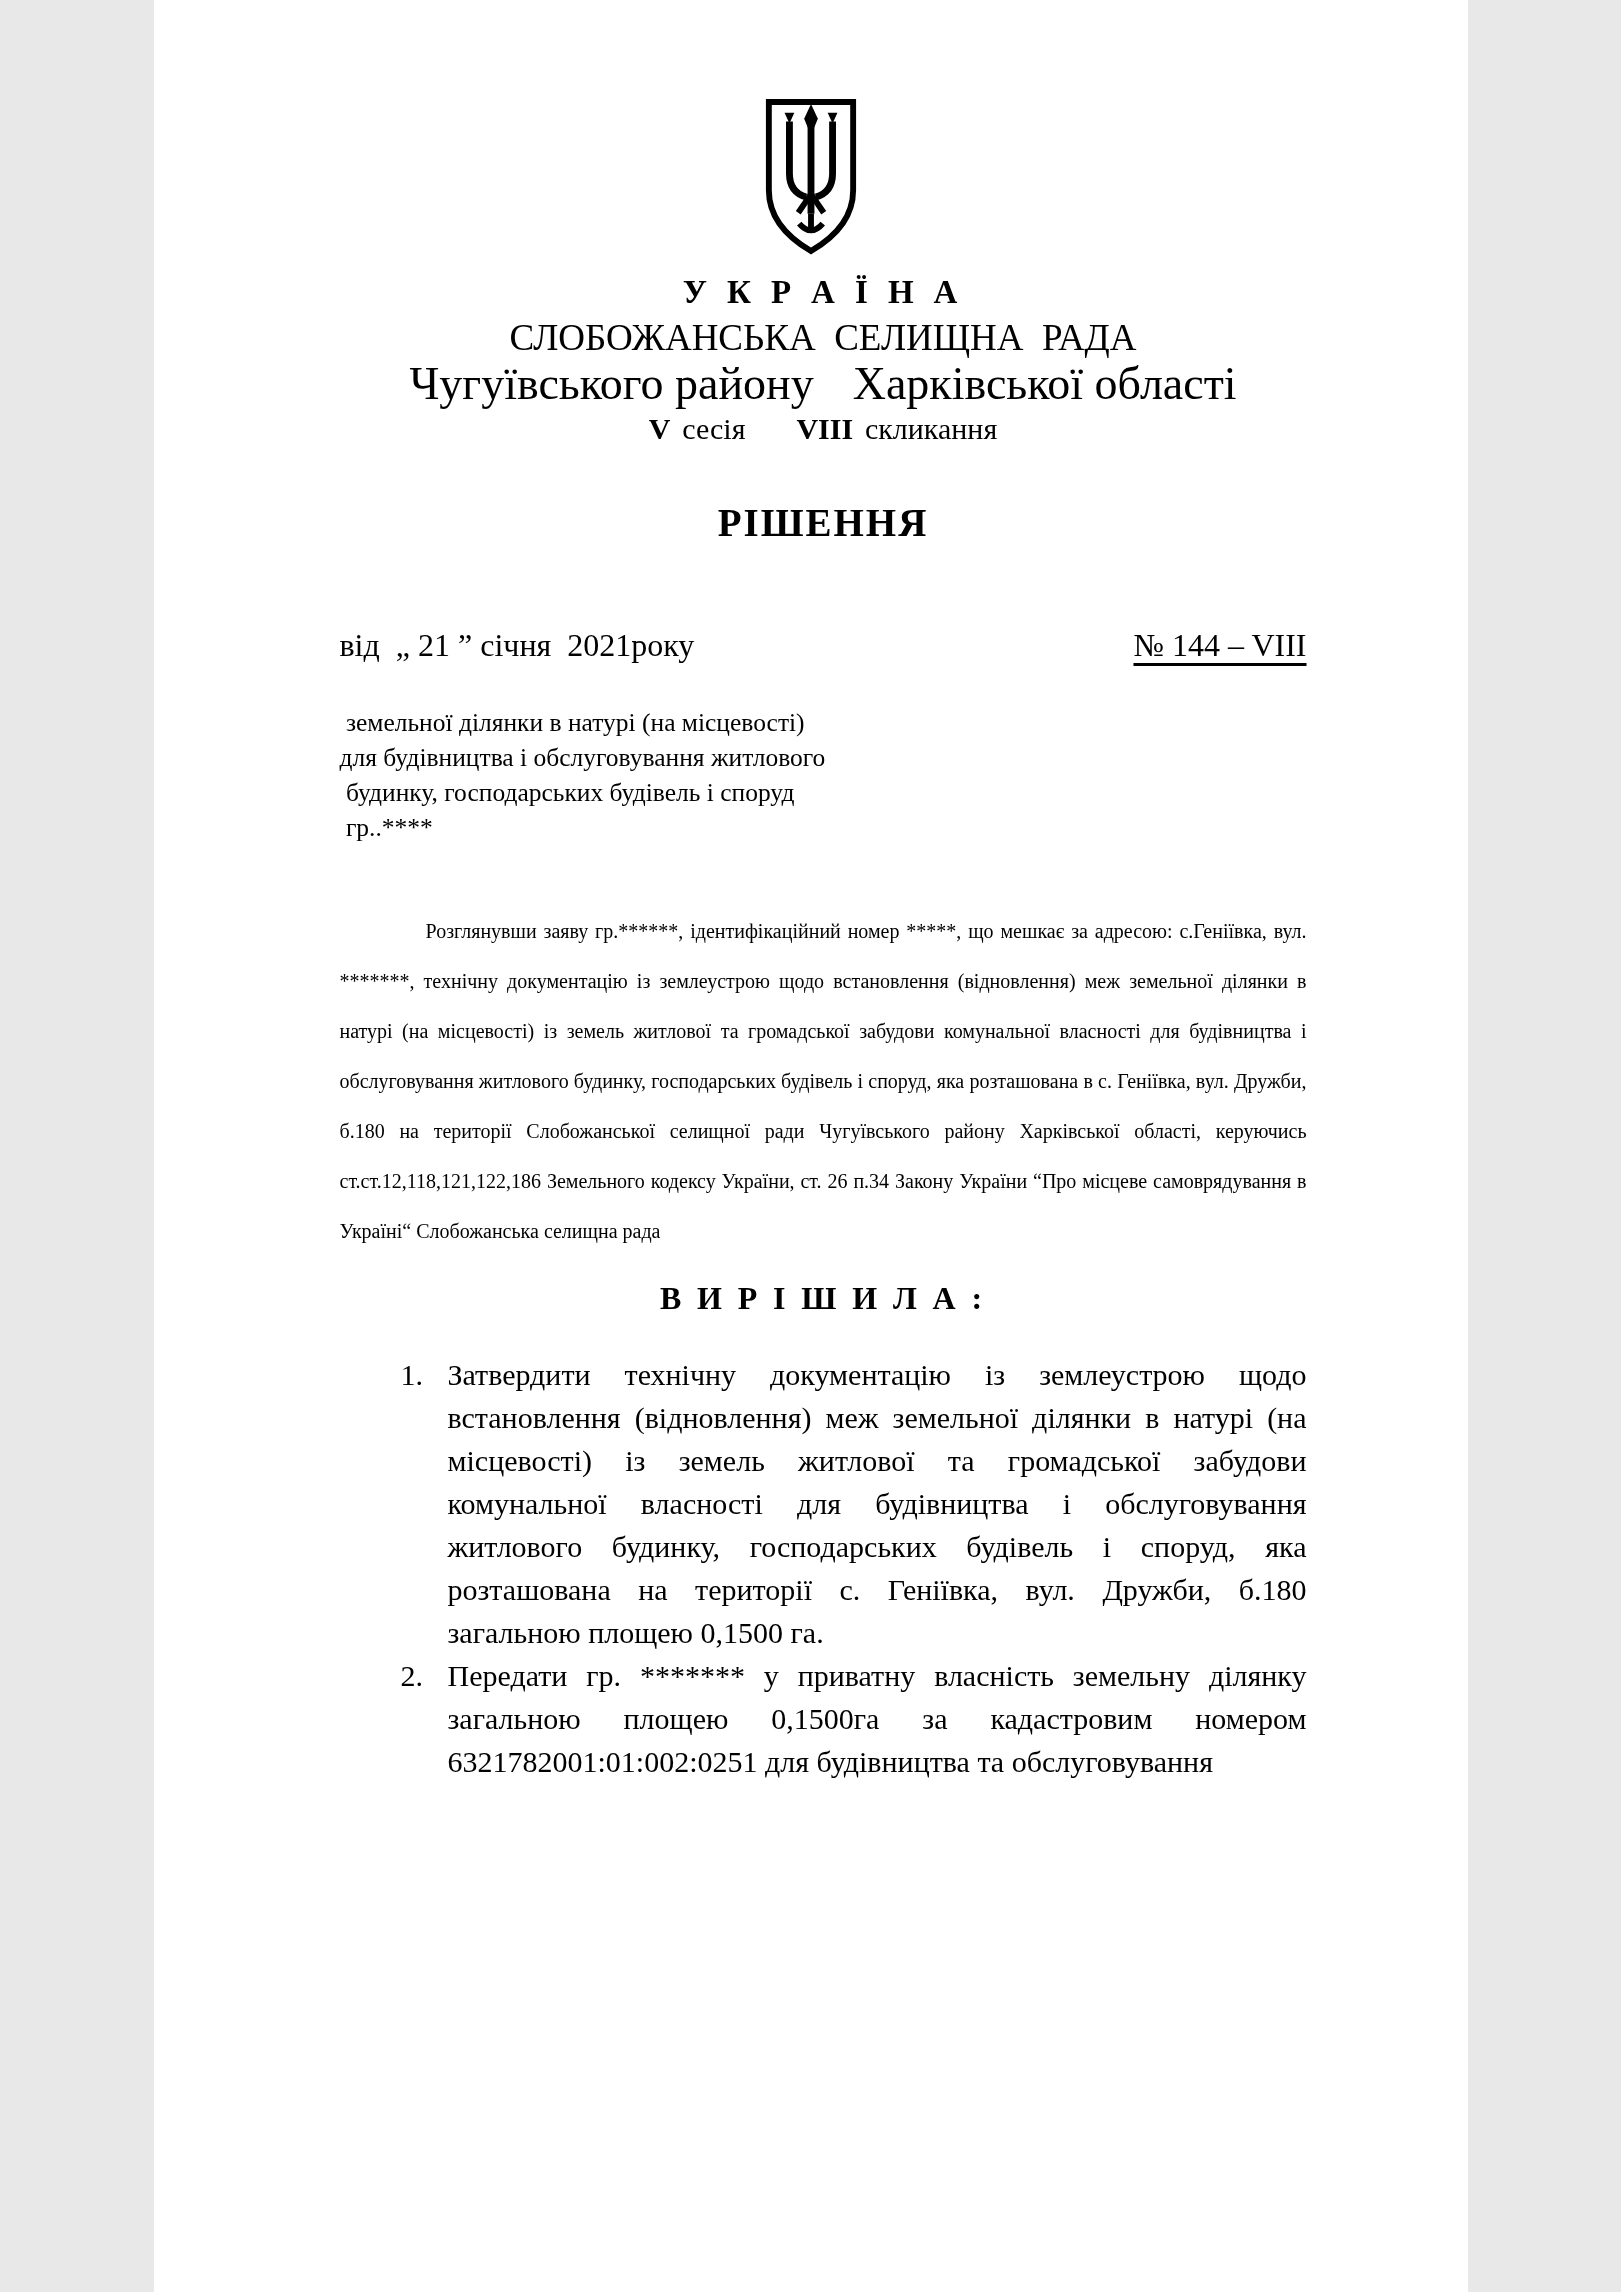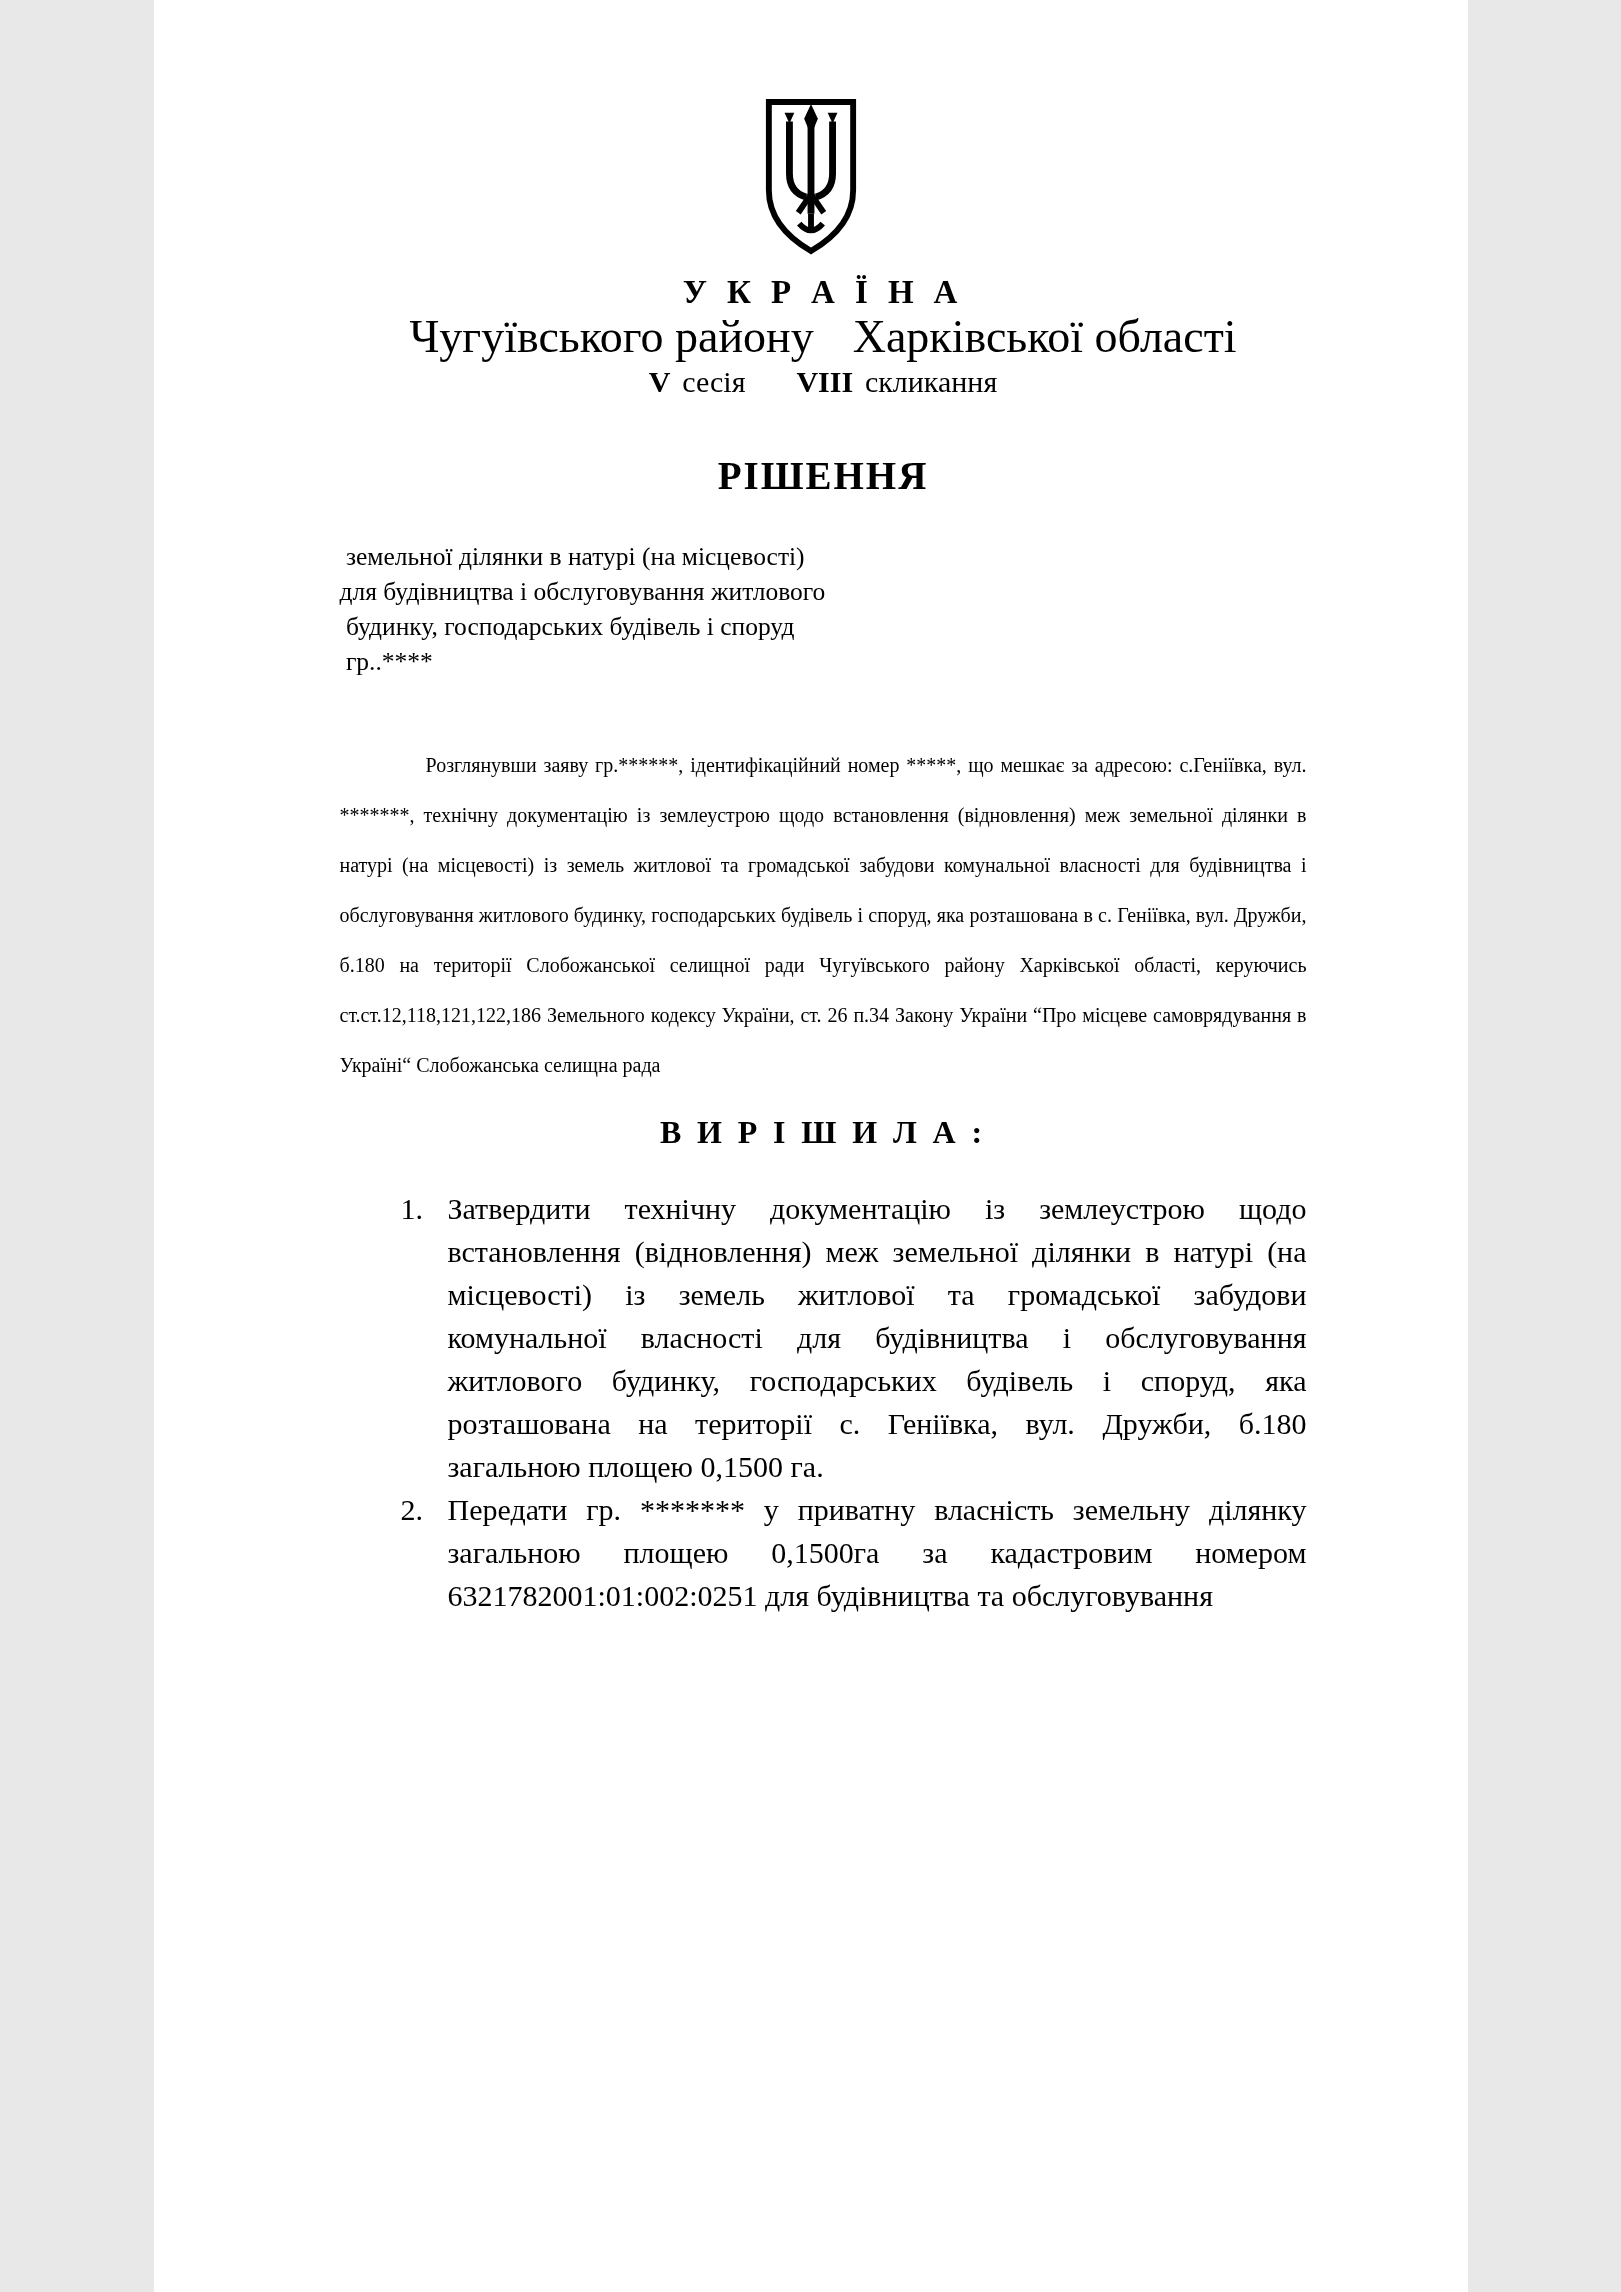--- a/index.html
+++ b/index.html
@@ -92,27 +92,32 @@
       <path d="M50,98 L37,117 M50,98 L63,117" stroke="#000" stroke-width="6" fill="none"></path>
       <path d="M38,128 Q50,142 62,128" stroke="#000" stroke-width="6" fill="none"></path>
       <path d="M50,118 V136" stroke="#000" stroke-width="6"></path>
     </svg>
   </div>
 
   <div class="content">
 
     <div class="country centered">У К Р А Ї Н А</div>
 
+    <div class="council centered">СЛОБОЖАНСЬКА  СЕЛИЩНА  РАДА</div>
 
     <div class="district centered"><span>Чугуївського району</span><span class="gap" style="display:inline-block;width:39px;"></span><span>Харківської області</span></div>
 
     <div class="session centered"><span class="bold">V</span><span class="sp"></span><span>сесія</span><span class="gap"></span><span class="bold">VIII</span><span class="sp"></span><span>скликання</span></div>
 
     <div class="doc-type centered">РІШЕННЯ</div>
 
+    <div class="meta-row">
+      <span class="meta-date">від  „ 21 ” січня  2021року</span>
+      <span class="meta-number">№ 144 – VIII</span>
+    </div>
 
     <div class="subject">
       <div> земельної ділянки в натурі (на місцевості)</div>
       <div>для будівництва і обслуговування житлового</div>
       <div> будинку, господарських будівель і споруд</div>
       <div> гр..****</div>
     </div>
 
     <div class="body-par">Розглянувши заяву гр.******, ідентифікаційний номер *****, що мешкає за адресою:  с.Геніївка, вул. *******, технічну документацію із землеустрою щодо встановлення (відновлення) меж земельної ділянки в натурі (на місцевості) із земель житлової та громадської забудови комунальної власності для будівництва і обслуговування житлового будинку, господарських будівель і споруд,  яка розташована в с. Геніївка, вул. Дружби, б.180 на території Слобожанської селищної ради Чугуївського району Харківської області, керуючись ст.ст.12,118,121,122,186 Земельного кодексу України, ст. 26 п.34  Закону України “Про місцеве самоврядування в Україні“  Слобожанська селищна рада</div>
 

